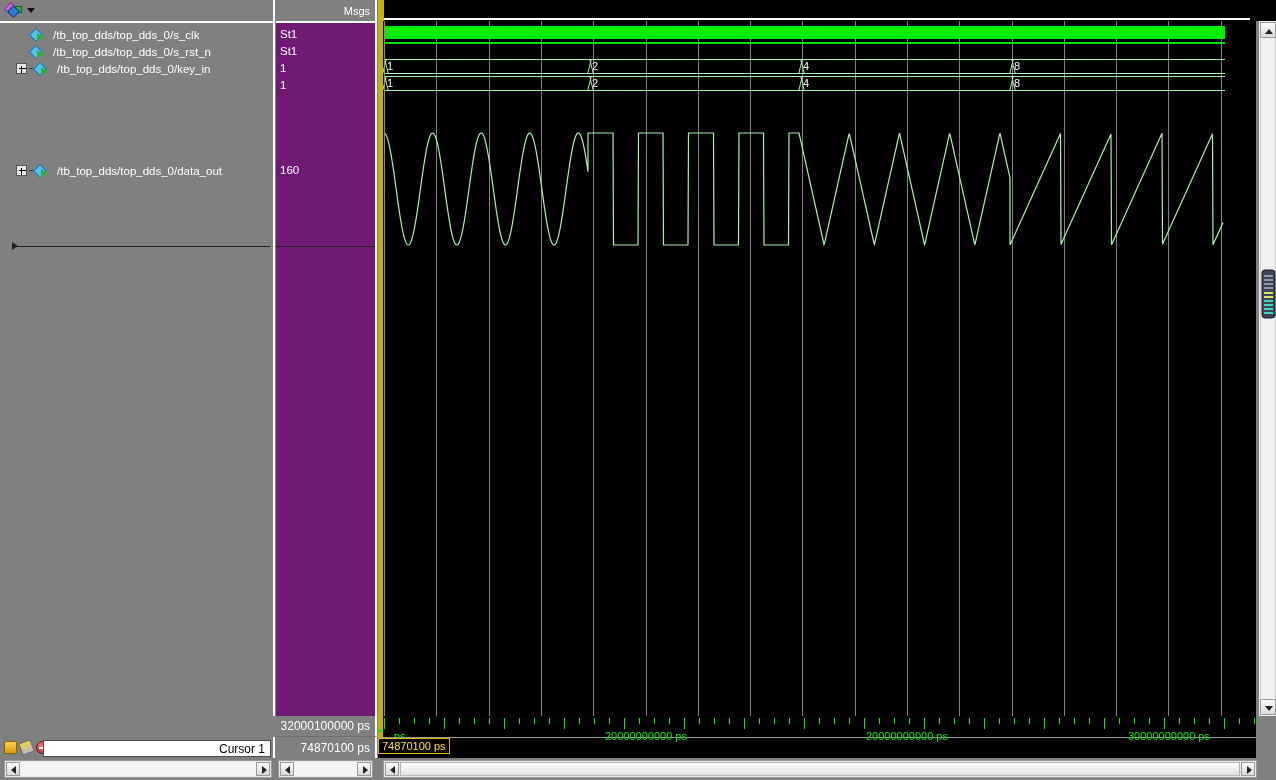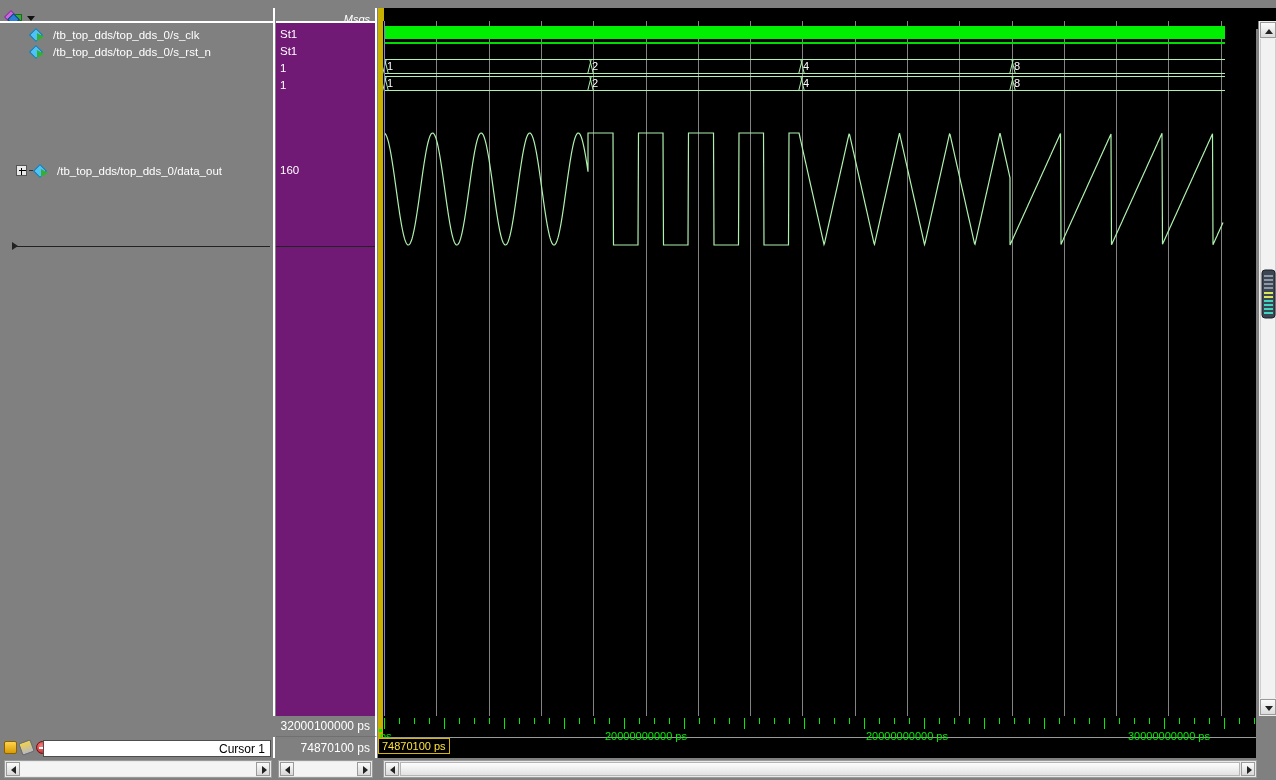--- a/index.html
+++ b/index.html
@@ -6,21 +6,21 @@
   html, body {
     width: 1276px; height: 780px;
     font-family: "Liberation Sans", sans-serif;
     font-size: 11px;
     background: #000;
     overflow: hidden;
   }
   #app { position: relative; width: 1276px; height: 780px; background: #808080; }
 
   
-  #hdr { position: absolute; left:0; top:8px; width:1276px; height:21px; background:#808080;font-style:italic; }
+  #hdr { position: absolute; left:0; top:0; width:1276px; height:21px; background:#808080; }
   #hdr-names {
     position:absolute; left:0; top:0; width:275px; height:21px;
     background:#808080; border-right:2px solid #fff;
     display:flex; align-items:center; padding-left:6px; gap:4px;
   }
   #hdr-values {
     position:absolute; left:276px; top:0; width:101px; height:21px;
     background:#808080; border-right:2px solid #fff;
     display:flex; align-items:center; justify-content:flex-end; padding-right:5px;
     color:#fff; font-size:11px;
@@ -145,21 +145,21 @@
   .st-val { position:absolute; left:276px; width:101px; height:21px;
             border-right:2px solid #fff; color:#fff; font-size:12px;
             display:flex; align-items:center; justify-content:flex-end; padding-right:5px; }
 
   
   #ruler { position:absolute; left:378px; top:716px; width:878px; height:42px; background:#000; }
   #ruler .rbase { position:absolute; left:0; bottom:20px; width:878px; height:1px; background:#9a9a9a; }
   .tick { position:absolute; top:2px; width:1px; background:#00ee00; }
   .tick.maj { height:11px; } .tick.min { height:6px; }
   .rlabel { position:absolute; top:14px; color:#00ee00; font-size:11px; white-space:nowrap; }
-  .rlabel.left0 { left:2px; }
+  .rlabel.left0 { left:16px; }
   .cursor-tag { position:absolute; top:22px; height:16px; background:#000; border:1px solid #d8b500;
                 color:#ffe23a; font-size:11px; line-height:14px; padding:0 3px; white-space:nowrap; }
   #ruler .cur-stub { position:absolute; left:0; top:0; width:5px; height:22px; background:#c8b000; }
   #ruler .gtick { position:absolute; left:1px; top:13px; width:3px; height:3px; background:#00ee00; }
 
   
   #hbars { position:absolute; left:0; top:758px; width:1276px; height:22px; background:#808080; }
   .hsb { position:absolute; top:2px; height:18px; background:#e9e9e9; border:1px solid #9a9a9a; }
   .hsb .sbtn { position:absolute; top:1px; width:14px; height:14px;
                background:linear-gradient(#fbfbfb,#d8d8d8); border:1px solid #9a9a9a; }
@@ -204,20 +204,29 @@
         </span>
       <span class="sig-name">/tb_top_dds/top_dds_0/s_clk</span>
     </div>
     <div class="sig-row" style="top:20px">
       <span class="expander hidden"></span>
       <span class="wicon">
           <span class="d1"></span>
           <span class="ar"></span>
         </span>
       <span class="sig-name">/tb_top_dds/top_dds_0/s_rst_n</span>
+    </div>
+    <div class="sig-row" style="top:37px">
+      <span class="expander"></span>
+      <span class="dash"></span>
+      <span class="wicon">
+          <span class="d1"></span>
+          <span class="ar"></span>
+        </span>
+      <span class="sig-name">/tb_top_dds/top_dds_0/key_in</span>
     </div>
     <div class="sig-row" style="top:139px">
       <span class="expander"></span>
       <span class="dash"></span>
       <span class="wicon analog">
           <span class="d1"></span>
           <span class="ar"></span>
         </span>
       <span class="sig-name">/tb_top_dds/top_dds_0/data_out</span>
     </div>

